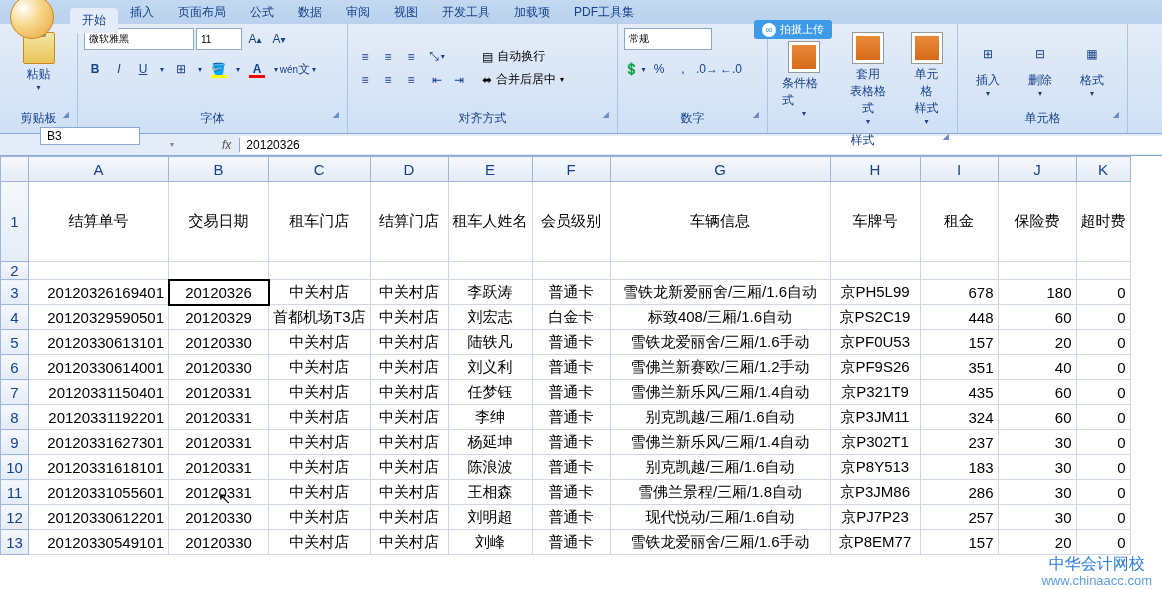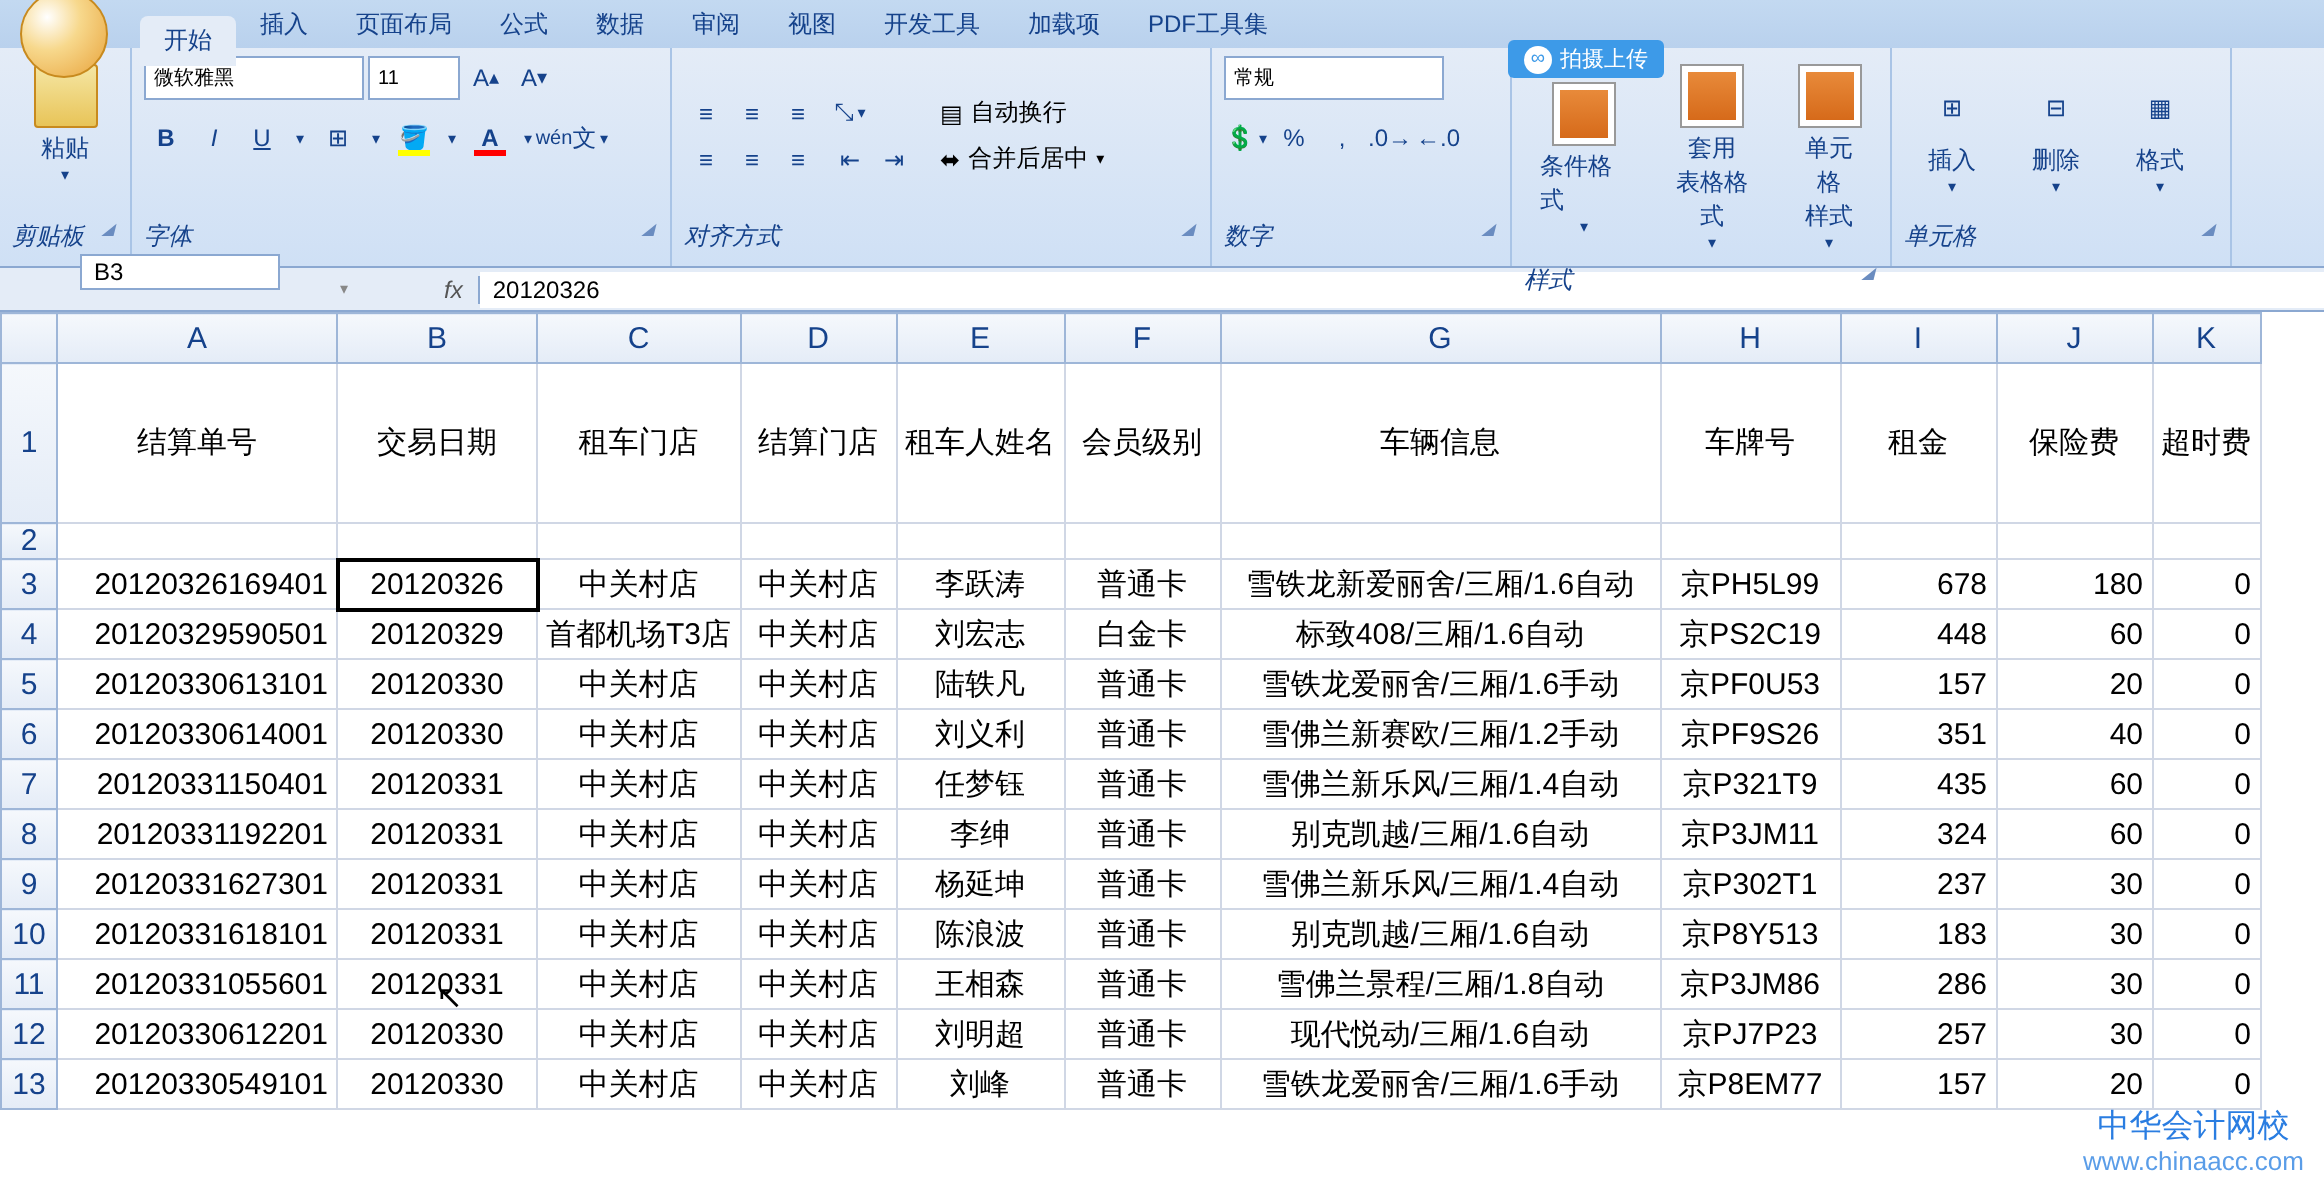--- a/index.html
+++ b/index.html
@@ -7,21 +7,21 @@
 
 .ribbon-tabs { background: linear-gradient(#c3d9f1, #b9d1ed); height: 24px; display: flex; align-items: center; padding-left: 70px; position: relative; }
 .orb { position: absolute; left: 10px; top: -5px; width: 44px; height: 44px; border-radius: 50%; background: radial-gradient(circle at 30% 30%, #fff, #f7d88c 40%, #e8a23a); border: 1px solid #c88a1e; z-index: 10; }
 .tab { padding: 4px 12px; color: #15428b; cursor: pointer; }
 .tab.active { background: #e4ecf7; border-radius: 4px 4px 0 0; margin-top: 16px; }
 .upload-btn { position: absolute; right: 330px; top: 20px; background: #3d9ae8; color: #fff; padding: 2px 8px; border-radius: 3px; font-size: 11px; display: flex; align-items: center; gap: 4px; z-index: 20; }
 .upload-btn::before { content: "∞"; background: #fff; color: #3d9ae8; border-radius: 50%; width: 14px; height: 14px; display: inline-flex; align-items: center; justify-content: center; font-size: 10px; }
 
 .ribbon { background: linear-gradient(#e4ecf7, #cfe0f5); height: 110px; display: flex; border-bottom: 1px solid #8ba8d1; }
 .group { border-right: 1px solid #a9c4e6; padding: 4px 6px; display: flex; flex-direction: column; justify-content: space-between; }
-.group-label { color: #15428b; font-size: 12px; padding: 2px 0; position: relative; font-style: italic; }
+.group-label { text-align: center; color: #15428b; font-size: 12px; padding: 2px 0; position: relative; }
 .group-label::after { content: "◢"; position: absolute; right: 2px; font-size: 8px; color: #6a8cc0; }
 .group-content { flex: 1; display: flex; align-items: center; gap: 4px; }
 .big-btn { display: flex; flex-direction: column; align-items: center; justify-content: center; padding: 4px 8px; color: #15428b; cursor: pointer; }
 .big-btn .icon { width: 32px; height: 32px; display: flex; align-items: center; justify-content: center; margin-bottom: 2px; }
 .small-btn { width: 22px; height: 22px; border: 1px solid transparent; display: inline-flex; align-items: center; justify-content: center; cursor: pointer; color: #15428b; }
 .font-row { display: flex; gap: 2px; margin-bottom: 4px; }
 .font-select { border: 1px solid #8ba8d1; background: #fff; height: 22px; padding: 0 4px; font-size: 10px; }
 .dd { width: 12px; font-size: 8px; }
 
 .clipboard-icon { width: 28px; height: 32px; background: linear-gradient(#f5e6a3, #e8c458); border: 1px solid #c88a1e; border-radius: 2px; position: relative; }
@@ -74,21 +74,21 @@
   <span class="tab">开发工具</span>
   <span class="tab">加载项</span>
   <span class="tab">PDF工具集</span>
 </div>
 
 <div class="upload-btn">
     <span>拍摄上传</span>
   </div>
 
 <div class="ribbon">
-  <div class="group" style="width:66px">
+  <div class="group" style="width:78px">
     <div class="group-content" style="flex-direction:column">
       <div class="big-btn">
         <span class="icon clipboard-icon"></span>
         <span>粘贴</span>
         <span style="font-size:8px">▾</span>
       </div>
     </div>
     <div class="group-label">剪贴板</div>
   </div>
 
@@ -156,21 +156,21 @@
             <span>合并后居中</span>
             <span style="font-size:8px">▾</span>
         </div>
       </div>
     </div>
     <div class="group-label">对齐方式</div>
   </div>
 
   <div class="group" style="width:150px">
     <div class="group-content" style="flex-direction:column;align-items:flex-start">
-      <input class="font-select" style="width: 110px;" value="常规">
+      <input class="font-select" style="width: 88px;" value="常规">
       <div class="font-row" style="margin-top:4px">
         <span class="small-btn dd-arrow">💲</span>
         <span class="small-btn">%</span>
         <span class="small-btn">,</span>
         <span class="small-btn">.0→</span>
         <span class="small-btn">←.0</span>
       </div>
     </div>
     <div class="group-label">数字</div>
   </div>

